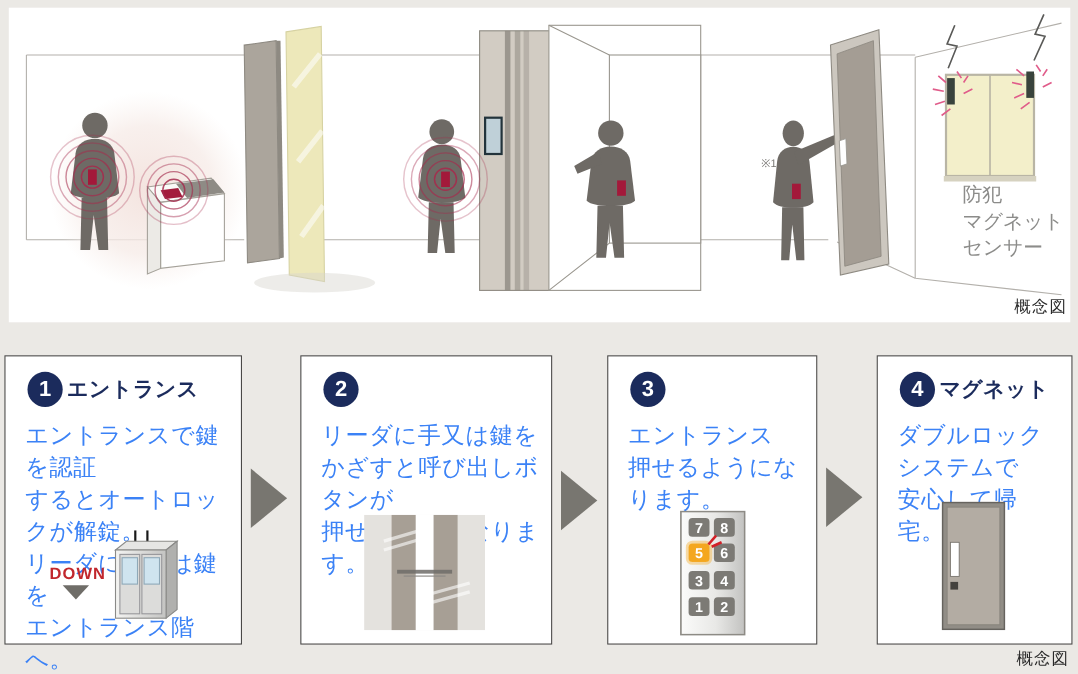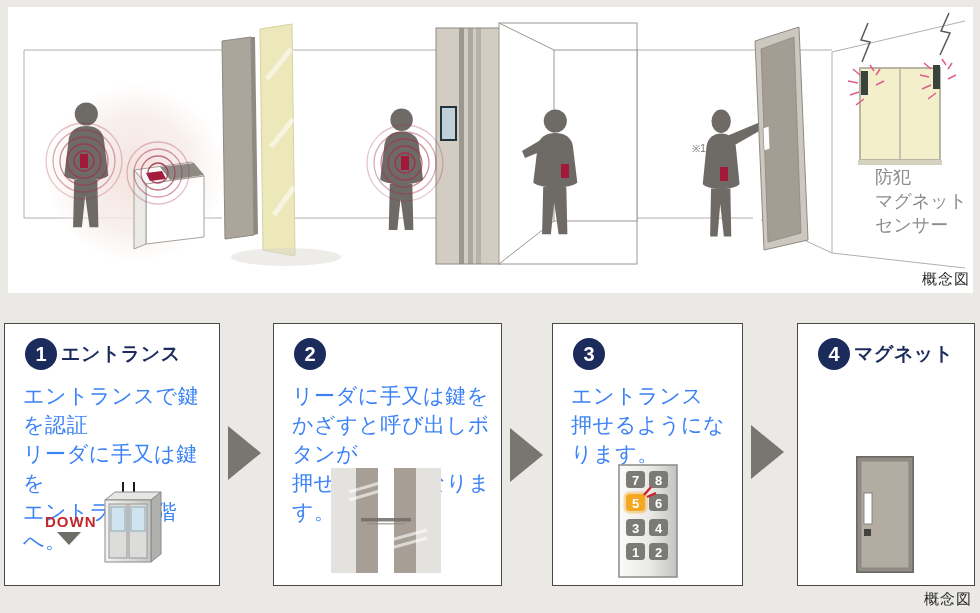--- a/index.html
+++ b/index.html
@@ -203,20 +203,21 @@
   </svg>
 </div>
 
 <div class="step-box" id="box1">
   <div class="step-header">
     <div class="badge">1</div>
     <div class="step-title">エントランス</div>
   </div>
   <div class="step-body">
     <div>エントランスで鍵を認証</div>
+    <div>するとオートロックが解錠。</div>
     <div>リーダに手又は鍵を</div>
     <div>エントランス階へ。</div>
   </div>
   <div class="down-label">DOWN</div>
   <div class="down-triangle"></div>
   <div class="illus" id="elev1">
     <svg width="64" height="92" viewBox="0 0 64 92">
       <defs>
         <linearGradient id="elgrad" x1="0" y1="0" x2="1" y2="0">
           <stop offset="0%" stop-color="#f4f4f2"></stop>
@@ -314,20 +315,22 @@
 </div>
 
 <div class="flow-arrow" id="arrow3"></div>
 
 <div class="step-box" id="box4">
   <div class="step-header">
     <div class="badge">4</div>
     <div class="step-title">マグネット</div>
   </div>
   <div class="step-body">
+    <div>ダブルロックシステムで</div>
+    <div>安心して帰宅。</div>
   </div>
   <div class="illus" id="door4">
     <svg width="58" height="117" viewBox="0 0 58 117">
       <rect x="0.8" y="0.8" width="56.4" height="115.4" fill="#918d86" stroke="#66635e" stroke-width="1.5"></rect>
       <rect x="5" y="5" width="48" height="107" fill="#b3aca3" stroke="#8a867e" stroke-width="1"></rect>
       <rect x="8" y="37" width="8" height="31" fill="#ffffff" stroke="#77736d" stroke-width="0.8"></rect>
       <rect x="8" y="73" width="7" height="7" fill="#44423e"></rect>
     </svg>
   </div>
 </div>

